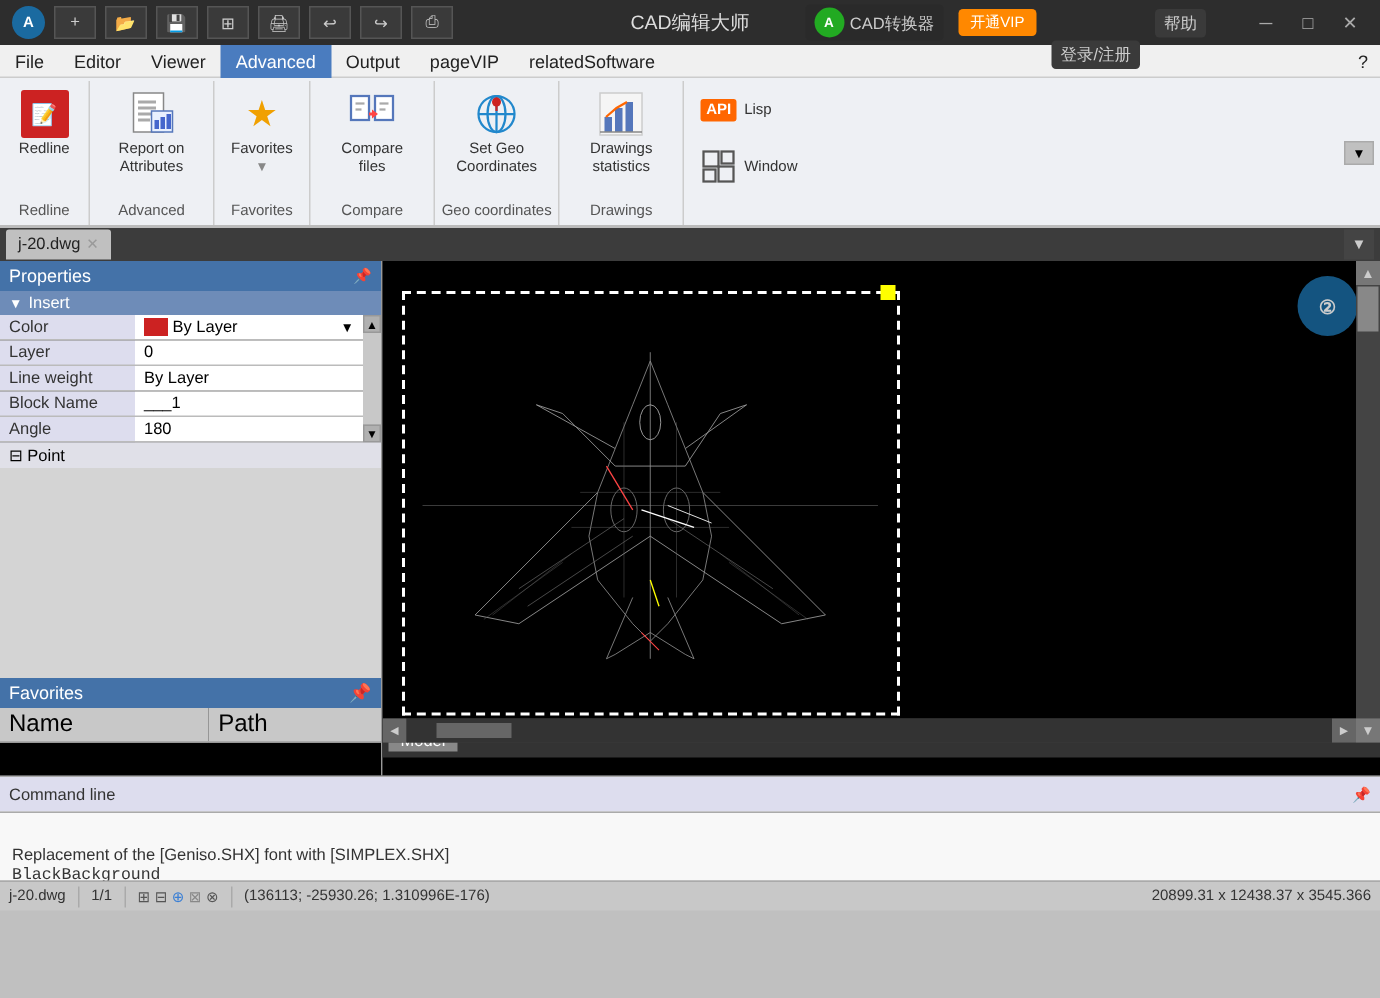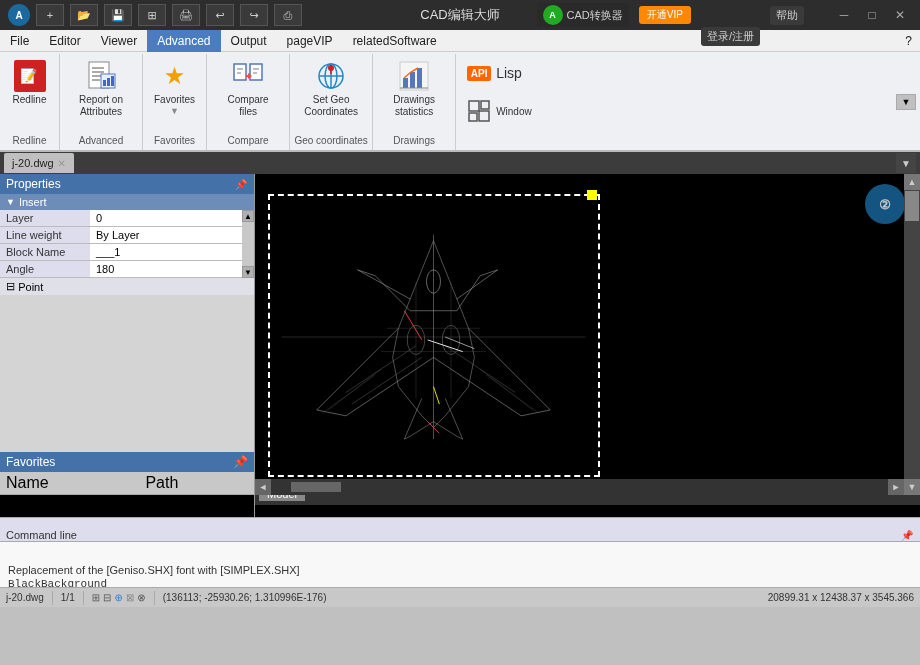--- a/index.html
+++ b/index.html
@@ -57,21 +57,21 @@
     .cad-icon { position: absolute; width: 40px; height: 40px; background: #1a6aa0; border-radius: 50%; display: flex; align-items: center; justify-content: center; color: white; font-weight: bold; font-size: 13px; top: 10px; right: 15px; opacity: 0.8; }
     .model-tab-row { position: absolute; bottom: 12px; left: 0; right: 0; height: 22px; background: #333; display: flex; align-items: center; padding: 0 4px; }
     .model-tab { background: #555; color: #ccc; padding: 1px 8px; font-size: 11px; cursor: pointer; }
     .model-tab.active { background: #888; color: white; }
     .fav-header { background: #4472a8; color: white; padding: 3px 6px; font-size: 12px; display: flex; align-items: center; justify-content: space-between; }
     .fav-table { width: 100%; border-collapse: collapse; font-size: 16px; }
     .fav-table th { background: #c8c8c8; padding: 2px 6px; text-align: left; border-bottom: 1px solid #aaa; font-weight: normal; }
     .fav-table td { padding: 2px 6px; }
 
     
-    #command-line-panel { height: 24px; background: #dde; border-top: 1px solid #aaa; display: flex; align-items: flex-end; padding: 0 6px; font-size: 11px; color: #444; justify-content: space-between; }
+    #command-line-panel { height: 24px; background: #dde; border-top: 1px solid #aaa; display: flex; align-items: center; padding: 0 6px; font-size: 11px; color: #444; justify-content: space-between; }
     .cmd-pin { font-size: 10px; cursor: pointer; }
     #output-area { height: 46px; background: #f8f8f8; border-top: 1px solid #aaa; padding: 22px 8px; font-size: 11px; color: #333; overflow: hidden; }
     #status-bar { height: 20px; background: #c8c8c8; border-top: 1px solid #aaa; display: flex; align-items: center; padding: 0 6px; font-size: 10px; color: #333; gap: 8px; }
     .status-divider { width: 1px; height: 14px; background: #aaa; }
     .prop-rows-wrap { display: flex; }
     .prop-rows-table { flex: 1; }
   </style>
 </head>
 <body>
 
@@ -232,21 +232,21 @@
     </div>
     <div class="ribbon-group-label">Drawings</div>
   </div>
 
   <div class="ribbon-group" style="border-right:none;">
     <div class="ribbon-group-inner" style="flex-direction:column;gap:4px;">
       <div class="ribbon-btn-small">
         <div style="width:28px;height:28px;display:flex;align-items:center;justify-content:center;">
           <div style="background:#ff6600;color:white;font-size:10px;font-weight:bold;padding:2px 4px;border-radius:2px;">API</div>
         </div>
-        <div style="font-size:14px;color:#333;">Lisp</div>
+        <div style="font-size:10px;color:#333;">Lisp</div>
       </div>
       <div class="ribbon-btn-small">
         <div style="width:28px;height:28px;display:flex;align-items:center;justify-content:center;">
           <svg width="24" height="24" viewBox="0 0 24 24">
             <rect x="2" y="2" width="10" height="10" fill="none" stroke="#555" stroke-width="1.5"></rect>
             <rect x="14" y="2" width="8" height="8" fill="none" stroke="#555" stroke-width="1.5"></rect>
             <rect x="2" y="14" width="8" height="8" fill="none" stroke="#555" stroke-width="1.5"></rect>
             <rect x="12" y="12" width="10" height="10" fill="none" stroke="#555" stroke-width="1.5"></rect>
           </svg>
         </div>
@@ -279,20 +279,30 @@
     </div>
 
     <div class="section-header">
       <span class="section-arrow">▼</span>
       <span>Insert</span>
     </div>
 
     <div class="prop-rows-wrap">
       <table class="properties-table prop-rows-table">
         <tbody>
+            <tr>
+          <td>Color</td>
+          <td class="prop-val">
+            <div style="display:flex;align-items:center;gap:3px;">
+              <div style="width:16px;height:12px;background:#cc2222;display:inline-block;"></div>
+              <span>By Layer</span>
+              <span style="margin-left:auto;font-size:9px;">▼</span>
+            </div>
+          </td>
+        </tr>
         <tr>
           <td>Layer</td>
           <td class="prop-val">0</td>
         </tr>
         <tr>
           <td>Line weight</td>
           <td class="prop-val">By Layer</td>
         </tr>
         <tr>
           <td>Block Name</td>

